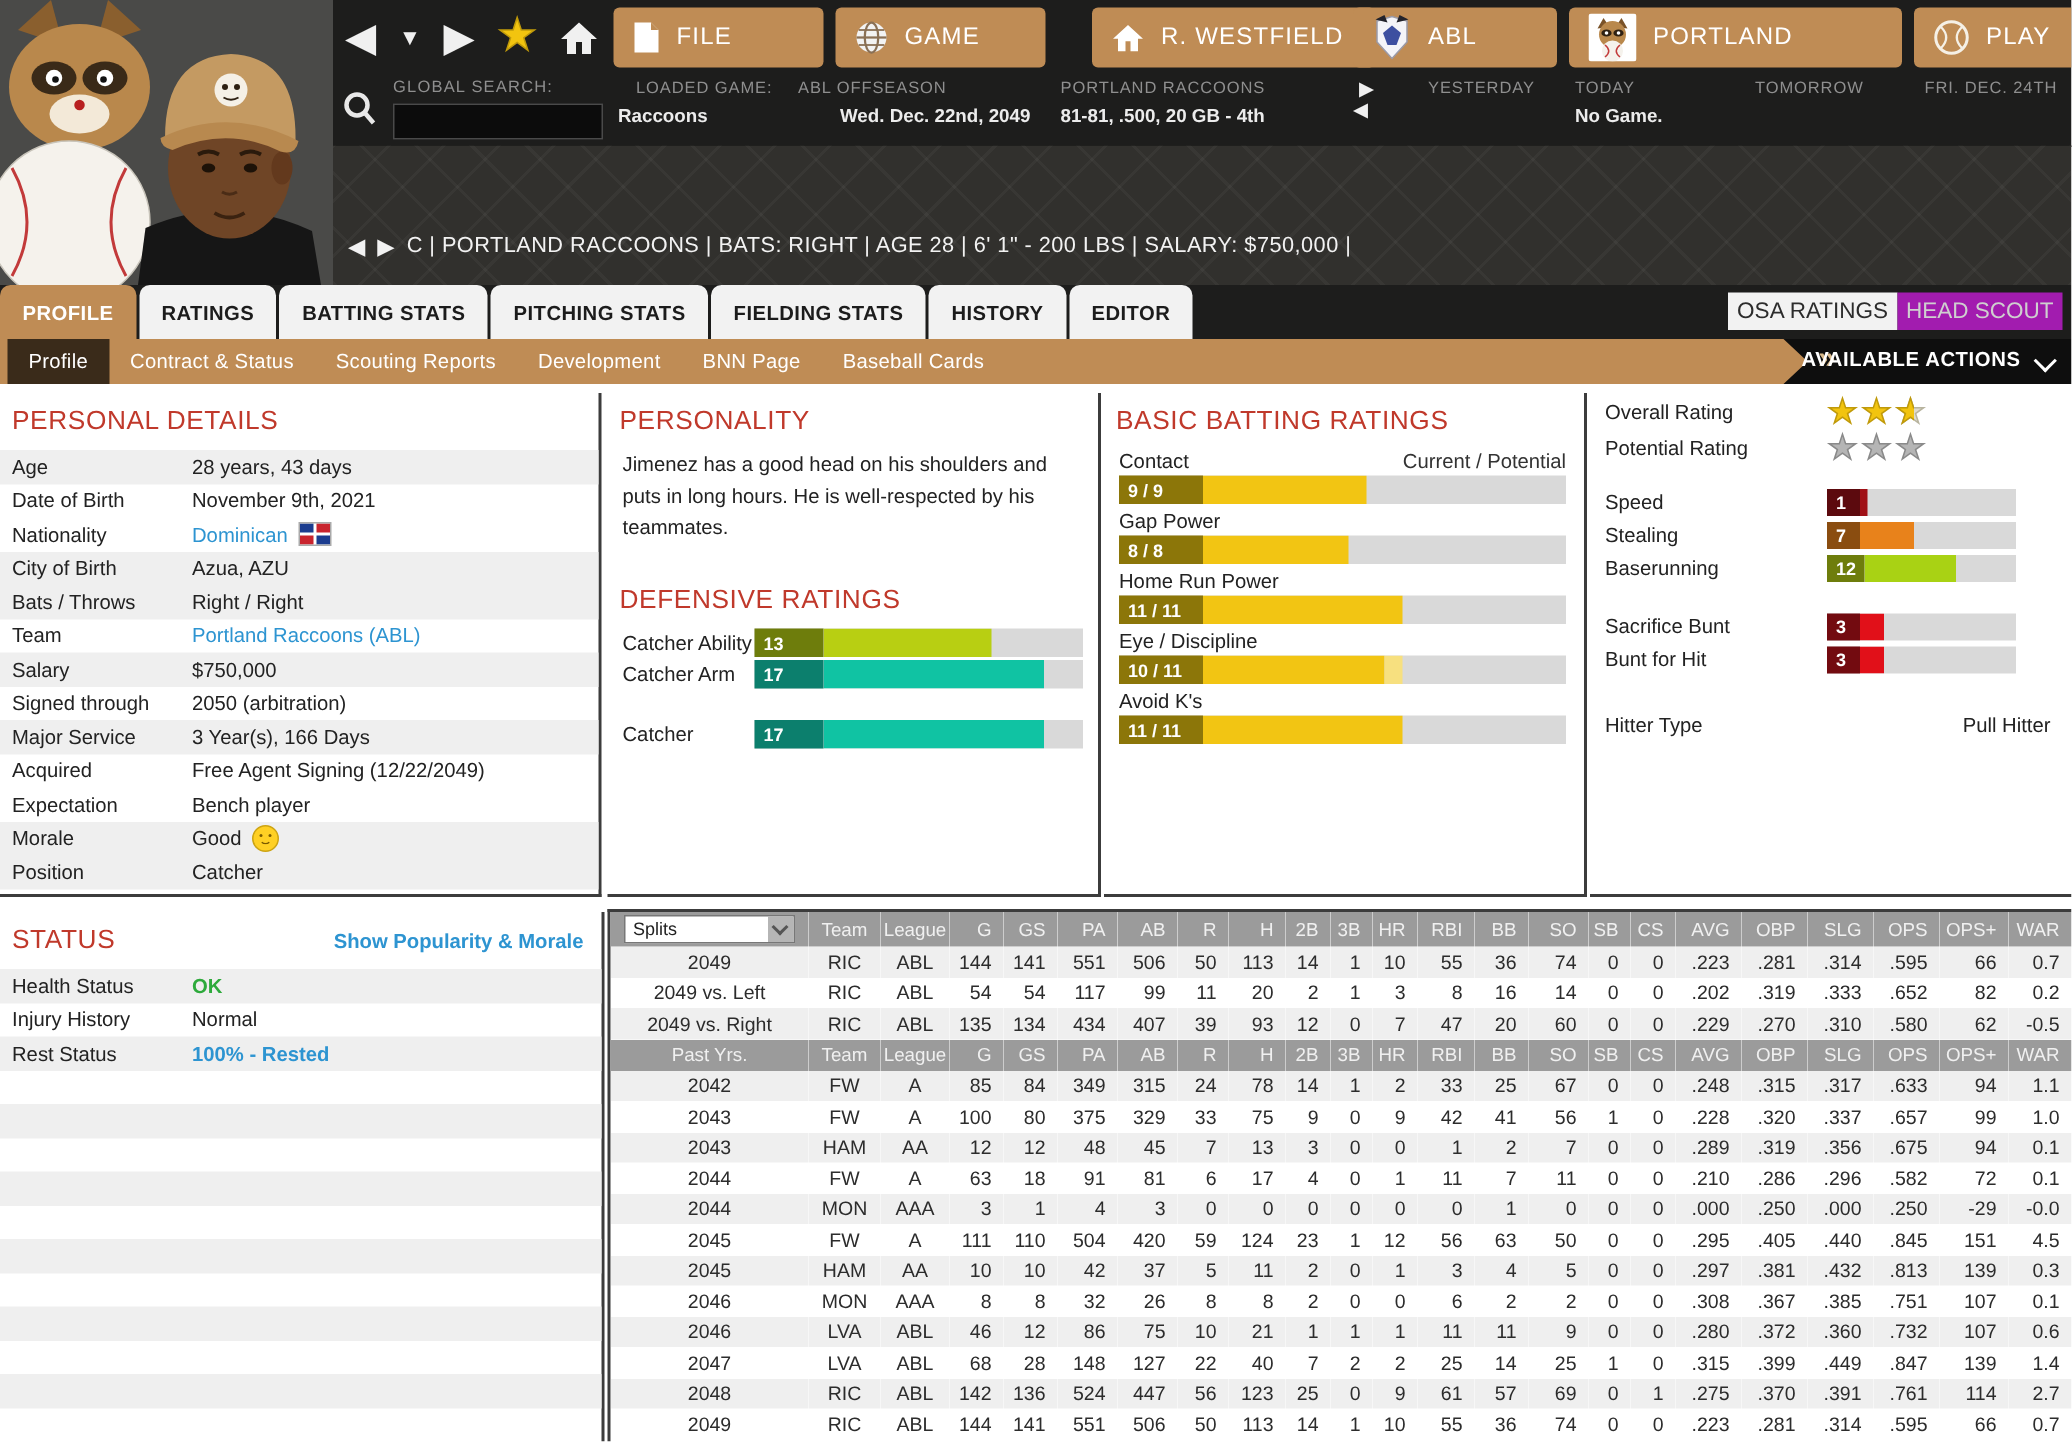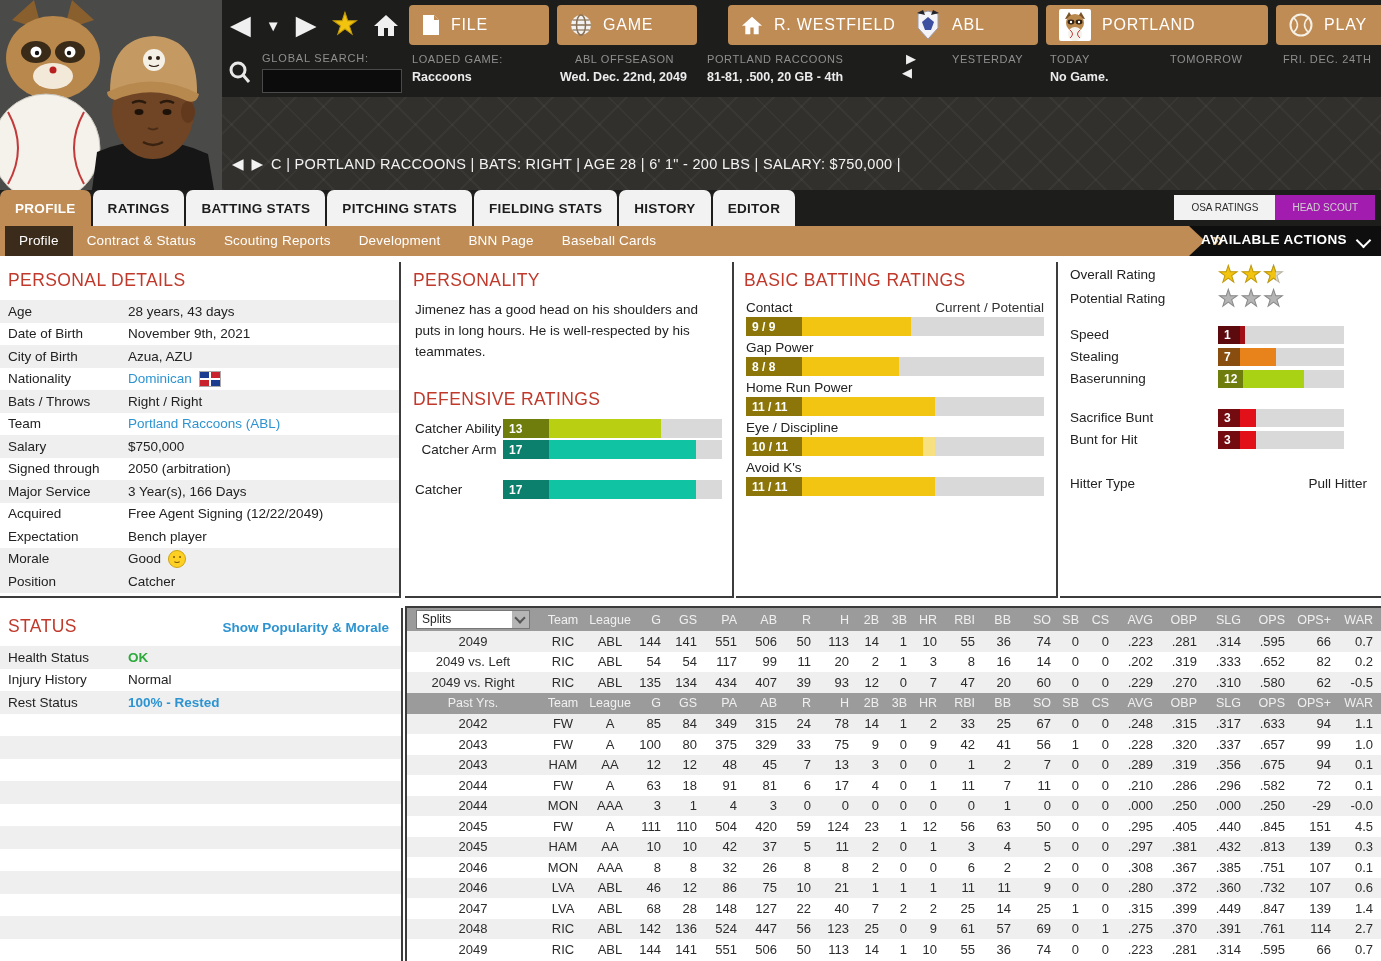--- a/index.html
+++ b/index.html
@@ -31,21 +31,21 @@
   .pinfoline{position:absolute;left:10px;top:58px;display:flex;align-items:center;gap:8px;color:#f2f2f2}
   .pinfoline .tri{font-size:15px;cursor:pointer}
   .pinfo{font-size:14.5px;letter-spacing:.3px}
   
   .tabrow{position:absolute;left:0;top:190px;width:1381px;height:36px;background:#1d1d1c;z-index:7}
   #tabs{display:flex;height:36px}
   .tab{height:36px;line-height:37px;padding:0 15px;margin-right:2px;background:#f2f2f2;color:#1c1c1c;
        font-weight:700;font-size:13.5px;border-radius:7px 7px 0 0;letter-spacing:.3px;cursor:pointer}
   .tab.active{background:#bf8c55;color:#fff}
   .scout{position:absolute;right:6px;top:5px;display:flex;height:25px}
-  .scout .opt{padding:0 17px;line-height:25px;font-size:10px;cursor:pointer}
+  .scout .opt{padding:0 6px;line-height:25px;font-size:15px;cursor:pointer}
   .scout .opt.on{background:#f2f2f2;color:#2c2c2c}
   .scout .opt.off{background:#a21caf;color:#cfcfcf}
   
   .actionsbar{position:absolute;left:1100px;top:226px;width:281px;height:30px;background:#0e0e0e;z-index:7}
   .subtabs{position:absolute;left:0;top:226px;width:1205px;height:30px;background:#bf8c55;z-index:8;
            display:flex;align-items:center;
            clip-path:polygon(0 0,calc(100% - 16px) 0,100% 50%,calc(100% - 16px) 100%,0 100%)}
   .subtab{color:#fff;font-size:13.5px;padding:0 14px;height:30px;line-height:30px;cursor:pointer;letter-spacing:.2px}
   .subtab.active{background:#3a2b1a;margin-left:5px}
   .dblchev{position:absolute;left:1212px;top:227px;color:#d8b98a;font-size:21px;font-weight:700;z-index:9}
@@ -184,23 +184,23 @@
   </div>
   <div class="menubtn" style="left:1276px;width:105px;border-radius:4px 0 0 4px">
     <svg width="24" height="24" viewBox="0 0 24 24">
         <circle cx="12" cy="12" r="10.5" fill="none" stroke="#f5f0e6" stroke-width="2"></circle>
         <path d="M5 5 Q12 12 5 19" stroke="#f5f0e6" stroke-width="1.5" fill="none"></path>
         <path d="M19 5 Q12 12 19 19" stroke="#f5f0e6" stroke-width="1.5" fill="none"></path>
       </svg>
     <span>PLAY</span>
   </div>
 
-  <div class="tbsub" style="left:412px;top:53px">LOADED GAME:</div>
+  <div class="tbsub" style="left:424px;top:53px">LOADED GAME:</div>
   <div class="tbval" style="left:412px;top:70px">Raccoons</div>
-  <div class="tbsub" style="left:575px;top:53px">ABL OFFSEASON</div>
+  <div class="tbsub" style="left:532px;top:53px">ABL OFFSEASON</div>
   <div class="tbval" style="left:560px;top:70px">Wed. Dec. 22nd, 2049</div>
   <div class="tbsub" style="left:707px;top:53px">PORTLAND RACCOONS</div>
   <div class="tbval" style="left:707px;top:70px">81-81, .500, 20 GB - 4th</div>
   <div class="dayarrows">
     <div>▶</div>
     <div style="margin-left:-4px">◀</div>
   </div>
   <div class="tbsub" style="left:952px;top:53px">YESTERDAY</div>
   <div class="tbsub" style="left:1050px;top:53px">TODAY</div>
   <div class="tbval" style="left:1050px;top:70px">No Game.</div>
@@ -289,36 +289,36 @@
           <span class="pvalue">
             <span>28 years, 43 days</span>
           </span>
         </div>
         <div class="prow">
           <span class="plabel">Date of Birth</span>
           <span class="pvalue">
             <span>November 9th, 2021</span>
           </span>
         </div>
-        <div class="prow alt">
-          <span class="plabel">City of Birth</span>
-          <span class="pvalue">
-            <span>Azua, AZU</span>
-          </span>
-        </div>
         <div class="prow">
           <span class="plabel">Nationality</span>
           <span class="pvalue">
             <span class="link">Dominican</span>
             <span class="flag">
               <i></i>
               <i></i>
               <i></i>
               <i></i>
             </span>
+          </span>
+        </div>
+        <div class="prow alt">
+          <span class="plabel">City of Birth</span>
+          <span class="pvalue">
+            <span>Azua, AZU</span>
           </span>
         </div>
         <div class="prow alt">
           <span class="plabel">Bats / Throws</span>
           <span class="pvalue">
             <span>Right / Right</span>
           </span>
         </div>
         <div class="prow">
           <span class="plabel">Team</span>
@@ -380,21 +380,21 @@
         <div class="drow">
           <span class="dlabel" style="width: 88px;">Catcher Ability</span>
           <div class="rbar" style="width: 219px;">
             <span class="rbox" style="background: rgb(110, 125, 12); min-width: 46px;">13</span>
             <span class="rtrack">
               <span class="rfill" style="width: 65%; background: rgb(184, 207, 18);"></span>
             </span>
           </div>
         </div>
         <div class="drow">
-          <span class="dlabel" style="width: 88px; text-align: center;">Catcher Arm</span>
+          <span class="dlabel" style="width: 88px;">Catcher Arm</span>
           <div class="rbar" style="width: 219px;">
             <span class="rbox" style="background: rgb(12, 127, 109); min-width: 46px;">17</span>
             <span class="rtrack">
               <span class="rfill" style="width: 85%; background: rgb(16, 195, 163);"></span>
             </span>
           </div>
         </div>
         <div class="rgap"></div>
         <div class="drow">
           <span class="dlabel" style="width: 88px;">Catcher</span>

